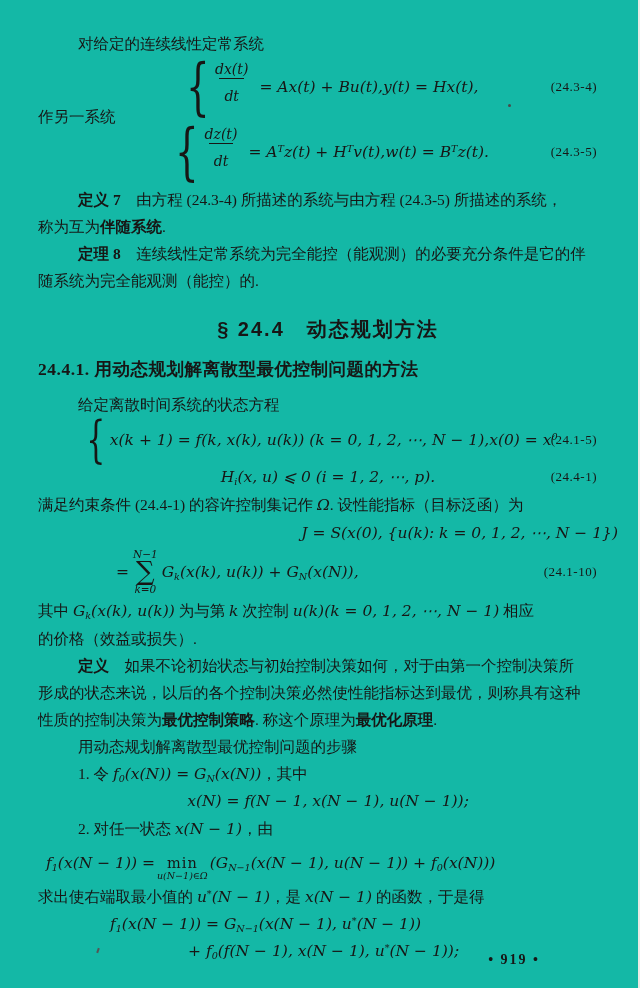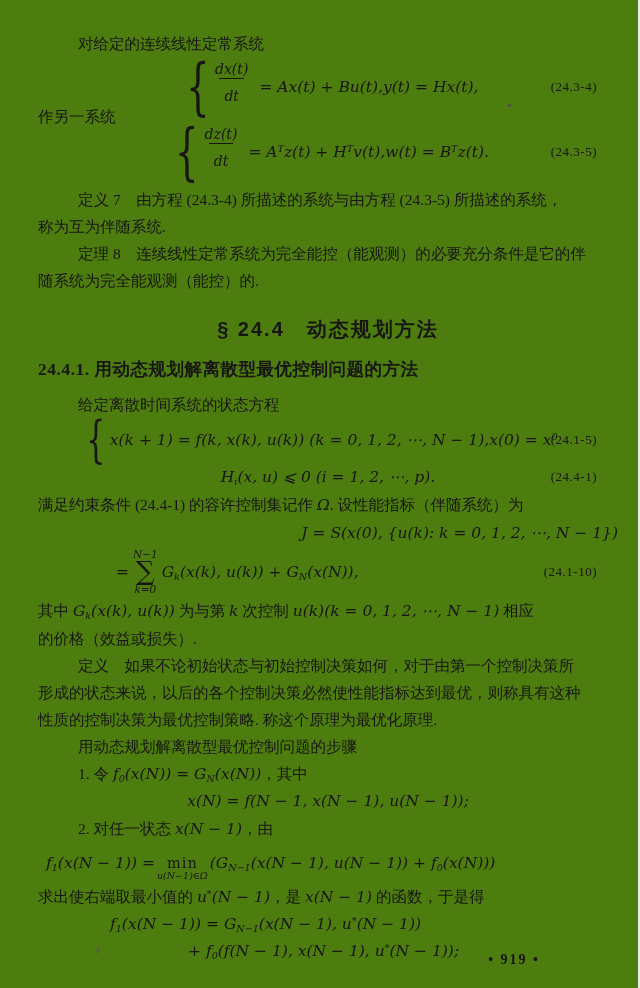--- a/index.html
+++ b/index.html
@@ -1,25 +1,25 @@
 <!DOCTYPE html>
 <html><head>
 <meta charset="utf-8">
 <style>
   html,body{margin:0;padding:0;background:#e8e8e8;}
   .page{
     position:relative; width:640px; height:988px; box-sizing:border-box;
-    background:#4d7c0f; color:#171615; overflow:hidden;
+    background:#14b8a6; color:#171615; overflow:hidden;
     padding:26px 22px 0 38px;
     font-family:"Liberation Serif","DejaVu Serif",serif;
   }
   .page::after{content:"";position:absolute;top:0;right:0;width:2px;height:100%;background:#eceae5;}
   .ln{font-size:15.5px;line-height:27px;white-space:nowrap;}
   .indent{padding-left:40px;}
-  .b{font-weight:normal;}
+  .b{font-weight:bold;}
   .i{font-style:italic;font-family:"DejaVu Serif",serif;}
   sub,sup{font-size:0.62em;line-height:0;}
   sub{vertical-align:-0.35em;} sup{vertical-align:0.55em;}
   
   .math{font-style:italic;font-family:"DejaVu Serif",serif;}
   .eq{position:relative;display:flex;align-items:center;font-size:15.5px;}
   .eq .lab{position:absolute;right:21px;top:50%;transform:translateY(-50%);
     font-style:normal;font-family:"Liberation Serif",serif;font-size:13px;letter-spacing:.5px;}
   .center{justify-content:center;}
   .sys{display:flex;align-items:center;}
@@ -119,21 +119,21 @@
       </div>
     </div>
     <span class="lab">(24.1-5)</span>
   </div>
 
   <div class="eq center math" style="height:28px;">
     <span><span>H</span><sub>i</sub><span>(x, u) ⩽ 0  (i = 1, 2, ⋯, p).</span></span>
     <span class="lab">(24.4-1)</span>
   </div>
 
-  <div class="ln"><span>满足约束条件 (24.4-1) 的容许控制集记作 </span><span class="i">Ω</span><span>.  设性能指标（伴随系统）为</span></div>
+  <div class="ln"><span>满足约束条件 (24.4-1) 的容许控制集记作 </span><span class="i">Ω</span><span>.  设性能指标（目标泛函）为</span></div>
 
   <div class="eq math" style="padding-left:92px;height:28px;justify-content:flex-end;">
     <span>J = S(x(0), {u(k):  k = 0, 1, 2, ⋯, N − 1})</span>
   </div>
 
   <div class="eq math" style="padding-left:78px;height:50px;">
     <span>=</span>
     <span class="sum">
       <span class="t">N−1</span>
       <span class="s">∑</span>

